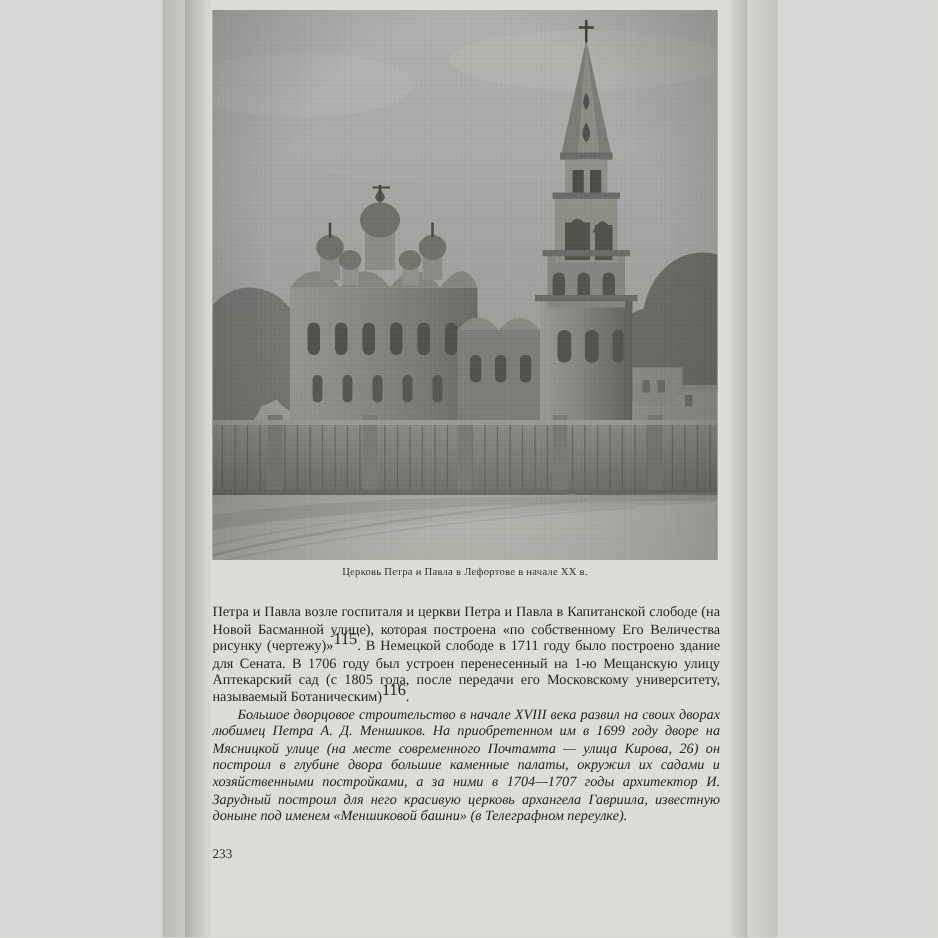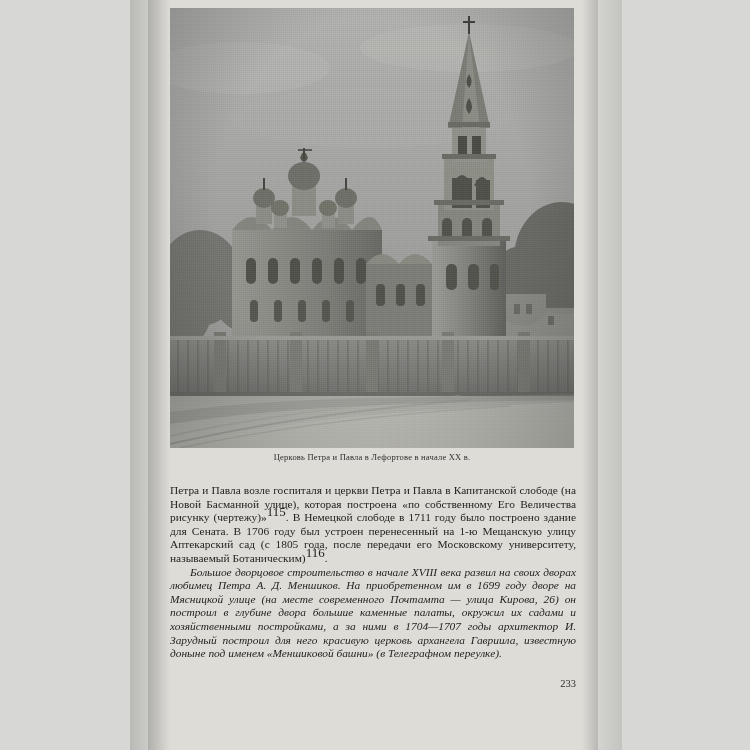--- a/index.html
+++ b/index.html
@@ -128,21 +128,21 @@
   .sup {
     font-size: 13px;
     vertical-align: super;
     line-height: 0;
   }
   .page-number {
     position: absolute;
     left: 22px;
     top: 678px;
     width: 406px;
-    text-align: right;
+    text-align: left;
     font-size: 10.5px;
     color: #2b2b29;
   }
 
   
   svg.scene { position: absolute; inset: 0; width: 100%; height: 100%; }
 </style>
 </head>
 <body>
 

